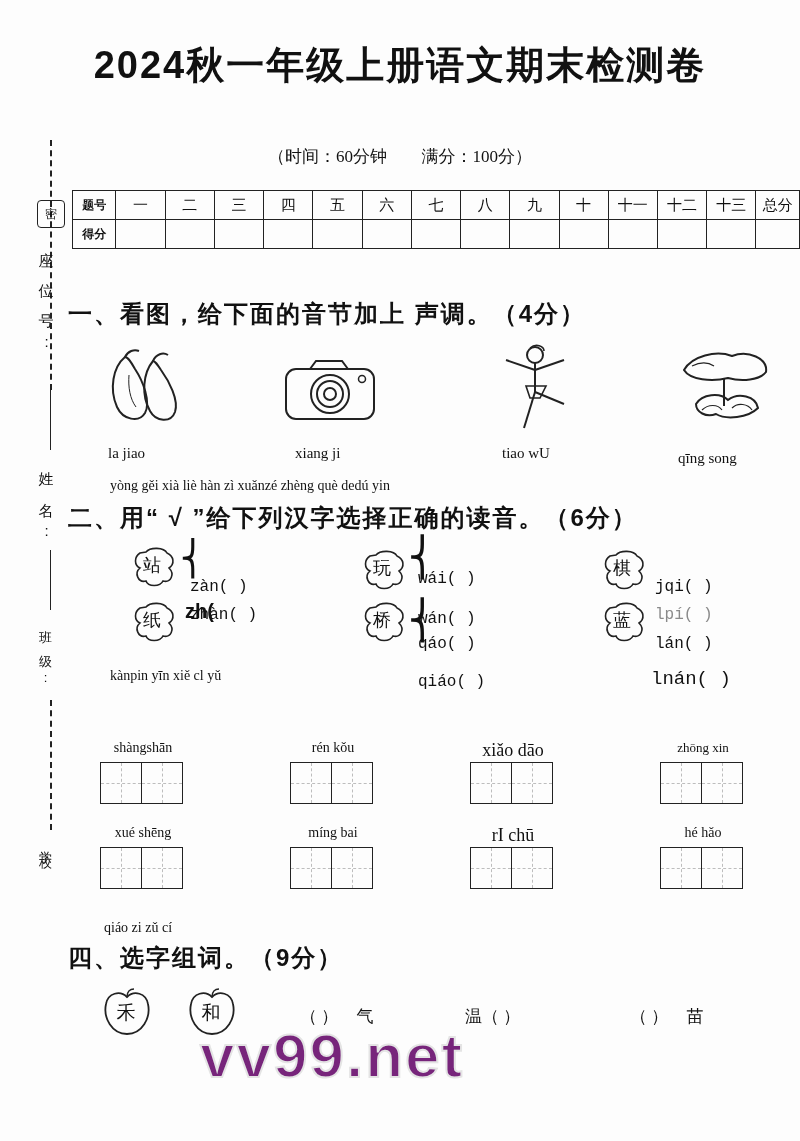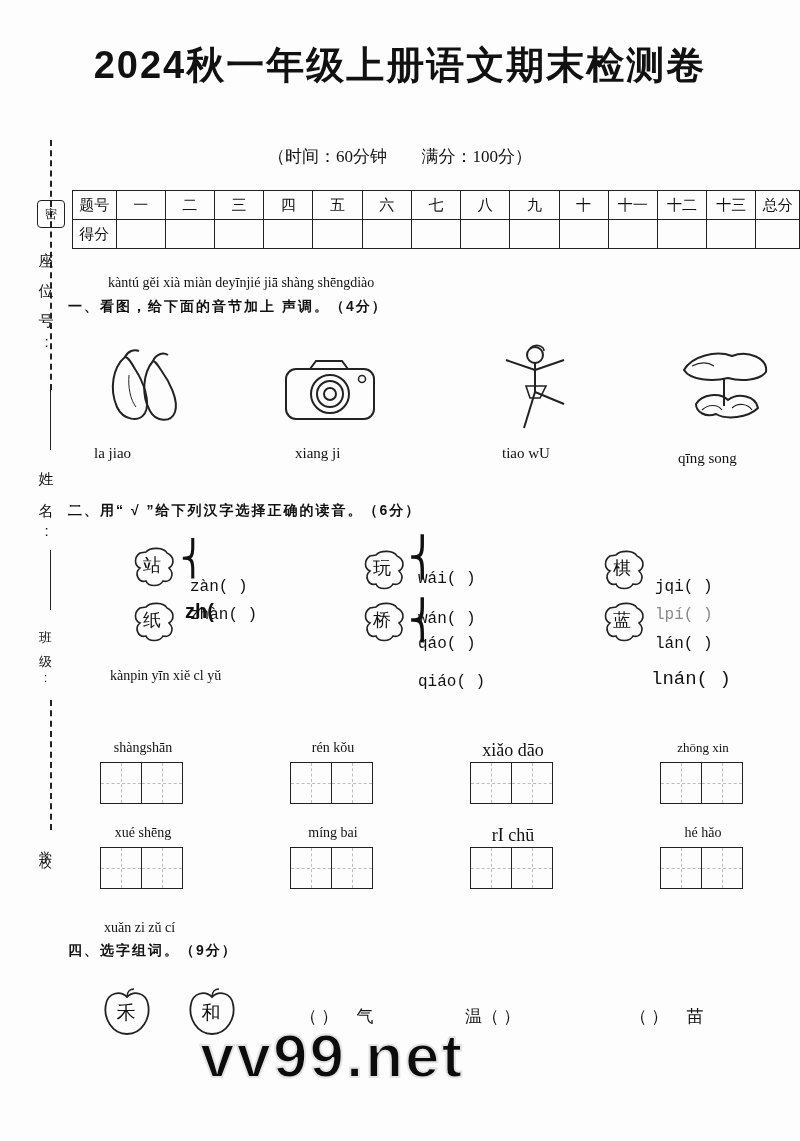--- a/index.html
+++ b/index.html
@@ -65,28 +65,28 @@
     position:absolute;top:190px;left:72px;
     border-collapse:collapse;
     font-size:15px;
   }
   .score-table td{
     border:1px solid #222;
     height:26px;
     text-align:center;
     vertical-align:middle;
   }
-  .score-table td.head{width:42px;font-size:15px;}
+  .score-table td.head{width:42px;font-size:12px;font-weight:bold;}
   .score-table td.cell{width:48px;}
   .score-table td.total{width:42px;}
   
   .qhead{
     position:absolute;
     font-family:"Liberation Sans", sans-serif;
-    font-size:14px;
+    font-size:24px;
     font-weight:bold;
     letter-spacing:2px;
     color:#111;
     white-space:nowrap;
   }
   .pinyin{
     position:absolute;
     font-family:"Liberation Serif", serif;
     font-size:14px;
     color:#111;
@@ -149,21 +149,21 @@
   .apple .ch{
     position:absolute;left:0;top:2px;width:52px;height:46px;
     display:flex;align-items:center;justify-content:center;
     font-size:19px;font-family:"Liberation Sans", sans-serif;
   }
   
   .watermark{
     position:absolute;left:200px;top:1020px;
     font-family:"Liberation Sans", sans-serif;
     font-size:62px;font-weight:bold;
-    color:#000000;
+    color:#701a75;
     -webkit-text-stroke:2px #e3e3e3;
     letter-spacing:2px;
     opacity:.95;
     pointer-events:none;
   }
   .handwrite{
     position:absolute;
     font-family:"Liberation Sans", sans-serif;
     font-size:20px;font-weight:bold;
   }
@@ -225,33 +225,32 @@
       <td class="cell"></td>
       <td class="cell"></td>
       <td class="cell"></td>
       <td class="cell"></td>
       <td class="cell"></td>
       <td class="total"></td>
     </tr>
   </tbody>
     </table>
 
-  <div class="pinyin" style="top:275px;left:108px;">kàntú    gěi xià miàn deyīnjié jiā shàng shēngdiào</div>
   <div class="qhead" style="top:298px;left:68px;">一、看图，给下面的音节加上 声调。（4分）</div>
 
   <div class="draw" style="top:345px;left:95px;">
     <svg width="110" height="85" viewBox="0 0 110 85">
       <path d="M30 12 C18 22 14 44 22 62 C28 75 44 78 50 68 C56 57 48 36 40 24 C36 17 33 12 30 12 Z" fill="none" stroke="#222" stroke-width="2"></path>
       <path d="M30 12 C33 6 39 4 44 6" fill="none" stroke="#222" stroke-width="2"></path>
       <path d="M58 16 C48 28 46 50 55 66 C61 77 76 78 80 67 C84 55 74 36 66 25 C62 19 60 16 58 16 Z" fill="none" stroke="#222" stroke-width="2"></path>
       <path d="M58 16 C61 9 68 7 73 10" fill="none" stroke="#222" stroke-width="2"></path>
       <path d="M34 30 C33 42 35 54 41 62" fill="none" stroke="#222" stroke-width="1"></path>
     </svg>
   </div>
-  <div class="lbl" style="top:445px;left:94px;">la jiao</div>
+  <div class="lbl" style="top:445px;left:108px;">la jiao</div>
 
   <div class="draw" style="top:355px;left:280px;">
     <svg width="100" height="72" viewBox="0 0 100 72">
       <rect x="6" y="14" width="88" height="50" rx="10" fill="none" stroke="#222" stroke-width="2"></rect>
       <path d="M30 14 L36 6 L62 6 L68 14" fill="none" stroke="#222" stroke-width="2"></path>
       <circle cx="50" cy="39" r="19" fill="none" stroke="#222" stroke-width="2"></circle>
       <circle cx="50" cy="39" r="13" fill="none" stroke="#222" stroke-width="2"></circle>
       <circle cx="50" cy="39" r="6" fill="none" stroke="#222" stroke-width="2"></circle>
       <circle cx="82" cy="24" r="3.5" fill="none" stroke="#222" stroke-width="1.5"></circle>
     </svg>
@@ -277,20 +276,21 @@
       <path d="M12 28 C20 14 44 8 60 14 C76 8 96 16 94 30 C88 38 70 40 56 36 C40 40 18 38 12 28 Z" fill="none" stroke="#222" stroke-width="2"></path>
       <path d="M52 36 L52 64" fill="none" stroke="#222" stroke-width="2"></path>
       <path d="M24 62 C30 52 48 50 56 58 C66 50 84 54 86 66 C76 76 54 78 44 72 C34 76 24 70 24 62 Z" fill="none" stroke="#222" stroke-width="2"></path>
       <path d="M30 68 C36 62 46 62 50 68" fill="none" stroke="#222" stroke-width="1.2"></path>
       <path d="M60 66 C66 60 76 62 80 68" fill="none" stroke="#222" stroke-width="1.2"></path>
       <path d="M20 24 C28 20 36 20 42 24" fill="none" stroke="#222" stroke-width="1.2"></path>
     </svg>
   </div>
   <div class="lbl" style="top:450px;left:678px;">qīng song</div>
 
+  <div class="pinyin" style="top:478px;left:110px;">yòng              gěi xià liè hàn zì xuǎnzé zhèng què dedú yin</div>
   <div class="qhead" style="top:502px;left:68px;">二、用“ √ ”给下列汉字选择正确的读音。（6分）</div>
 
   <div class="flower" style="top:545px;left:130px;">
     <svg width="48" height="44" viewBox="0 0 48 44">
       <path d="M10 8 C4 12 4 20 10 23 C4 28 8 38 16 36 C18 42 30 42 33 36 C41 38 45 29 39 23 C45 19 44 11 37 8 C34 2 20 2 16 7 Z" fill="none" stroke="#222" stroke-width="1.6"></path>
     </svg>
     <div class="ch">站</div>
   </div>
   <div class="brk" style="top:538px;left:190px;">zàn(        )</div>
   <div class="brk" style="top:566px;left:190px;">zhàn(        )</div>
@@ -395,21 +395,21 @@
     </div>
   </div>
   <div class="tzg-wrap" style="top:825px;left:660px;width:86px;">
     <div class="tzg-py">hé   hǎo</div>
     <div class="tzg" style="top:22px;left:0;">
       <div class="cellbox"></div>
       <div class="cellbox"></div>
     </div>
   </div>
 
-  <div class="pinyin" style="top:920px;left:104px;">xuǎn   zi  zǔ   cí</div>
+  <div class="pinyin" style="top:920px;left:104px;">qiáo   zi  zǔ   cí</div>
   <div class="qhead" style="top:942px;left:68px;">四、选字组词。（9分）</div>
 
   <div class="apple" style="top:988px;left:100px;">
     <svg width="54" height="50" viewBox="0 0 54 50">
       <path d="M27 9 C20 2 8 5 6 16 C3 30 12 46 27 46 C42 46 51 30 48 16 C46 5 34 2 27 9 Z" fill="none" stroke="#222" stroke-width="1.8"></path>
       <path d="M27 9 C27 4 30 1 34 1" fill="none" stroke="#222" stroke-width="1.6"></path>
     </svg>
     <div class="ch">禾</div>
   </div>
   <div class="apple" style="top:988px;left:185px;">

